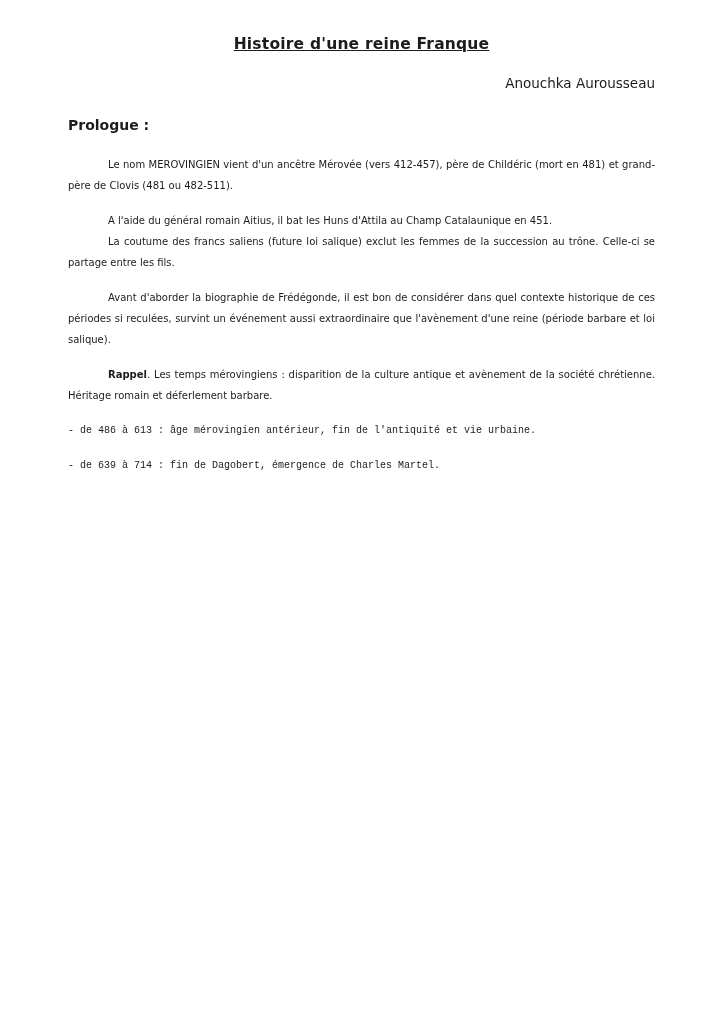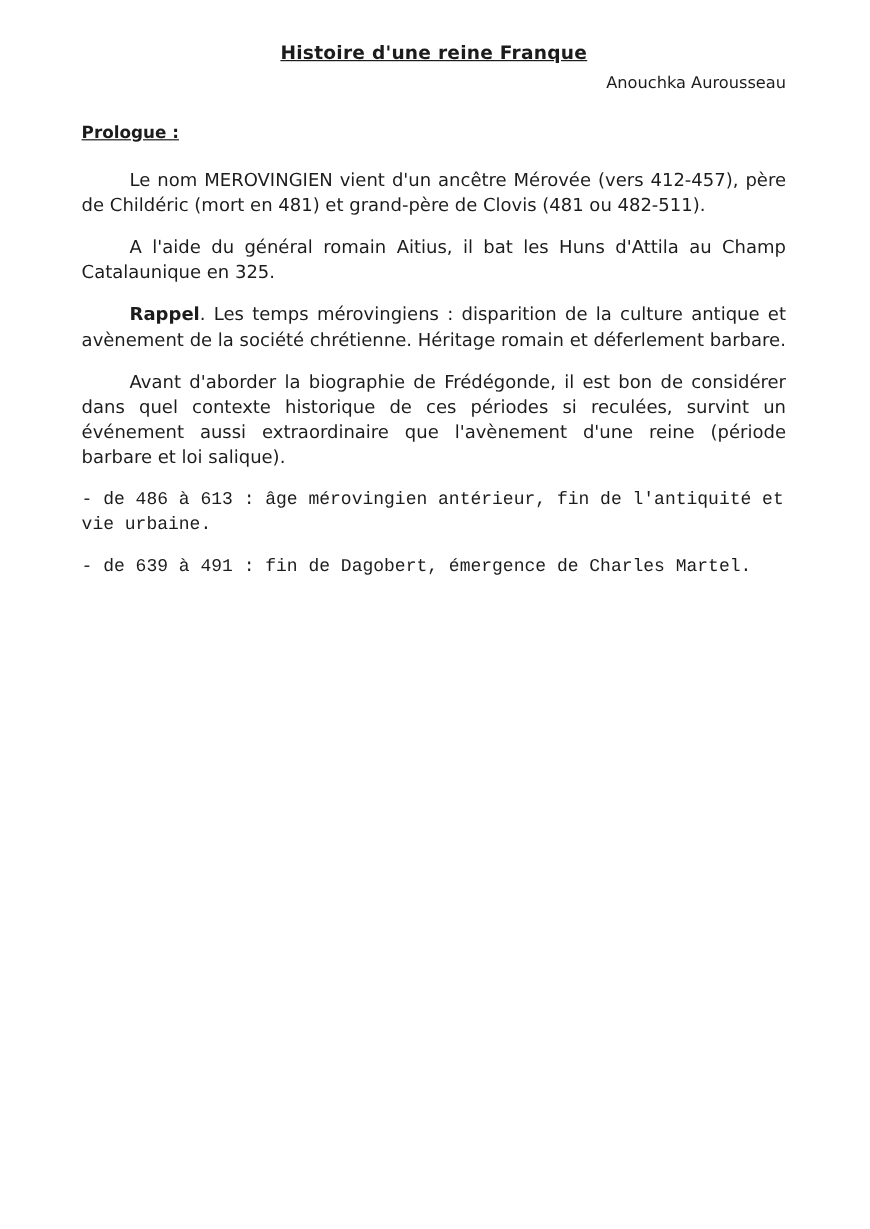--- a/index.html
+++ b/index.html
@@ -24,34 +24,33 @@
   .title-wrap {
     text-align: center;
   }
   .title {
     font-size: 15.5px;
     font-weight: bold;
     text-decoration: underline;
     letter-spacing: 0.2px;
   }
   .author {
-    margin-top: 8px;
+    margin-top: 22px;
     text-align: right;
     font-size: 13.5px;
   }
   .heading {
     margin-top: 26px;
     font-size: 14px;
     font-weight: bold;
   }
   .heading-text {
-    text-decoration: underline;
   }
   .para, .line, .list-item {
-    font-size: 15px;
+    font-size: 10px;
     line-height: 21px;
   }
   .para {
     margin: 14px 0 0 0;
     text-indent: 40px;
   }
   .first-para {
     margin-top: 21px;
   }
   .line {
@@ -80,26 +79,27 @@
 
   <div class="author">Anouchka Aurousseau</div>
 
   <div class="heading">
     <span class="heading-text">Prologue :</span>
   </div>
 
   <p class="para first-para justify">Le nom MEROVINGIEN vient d'un ancêtre Mérovée (vers 412-457), père de Childéric (mort en 481) et grand-père de Clovis (481 ou 482-511).</p>
 
   <div class="para">
-    <p class="line justify">A l'aide du général romain Aitius, il bat les Huns d'Attila au Champ Catalaunique en 325.</p>
+    <p class="line justify">A l'aide du général romain Aitius, il bat les Huns d'Attila au Champ Catalaunique en 451.</p>
+    <p class="line justify">La coutume des francs saliens (future loi salique) exclut les femmes de la succession au trône. Celle-ci se partage entre les fils.</p>
   </div>
 
+  <p class="para justify">Avant d'aborder la biographie de Frédégonde, il est bon de considérer dans quel contexte historique de ces périodes si reculées, survint un événement aussi extraordinaire que l'avènement d'une reine (période barbare et loi salique).</p>
+
   <p class="para justify"><b>Rappel</b><span>. Les temps mérovingiens : disparition de la culture antique et avènement de la société chrétienne. Héritage romain et déferlement barbare.</span></p>
-
-  <p class="para justify">Avant d'aborder la biographie de Frédégonde, il est bon de considérer dans quel contexte historique de ces périodes si reculées, survint un événement aussi extraordinaire que l'avènement d'une reine (période barbare et loi salique).</p>
 
 
   <p class="list-item">- de 486 à 613 : âge mérovingien antérieur, fin de l'antiquité et vie urbaine.</p>
 
 
-  <p class="list-item">- de 639 à 491 : fin de Dagobert, émergence de Charles Martel.</p>
+  <p class="list-item">- de 639 à 714 : fin de Dagobert, émergence de Charles Martel.</p>
 
 </div>
 
 </body></html>

